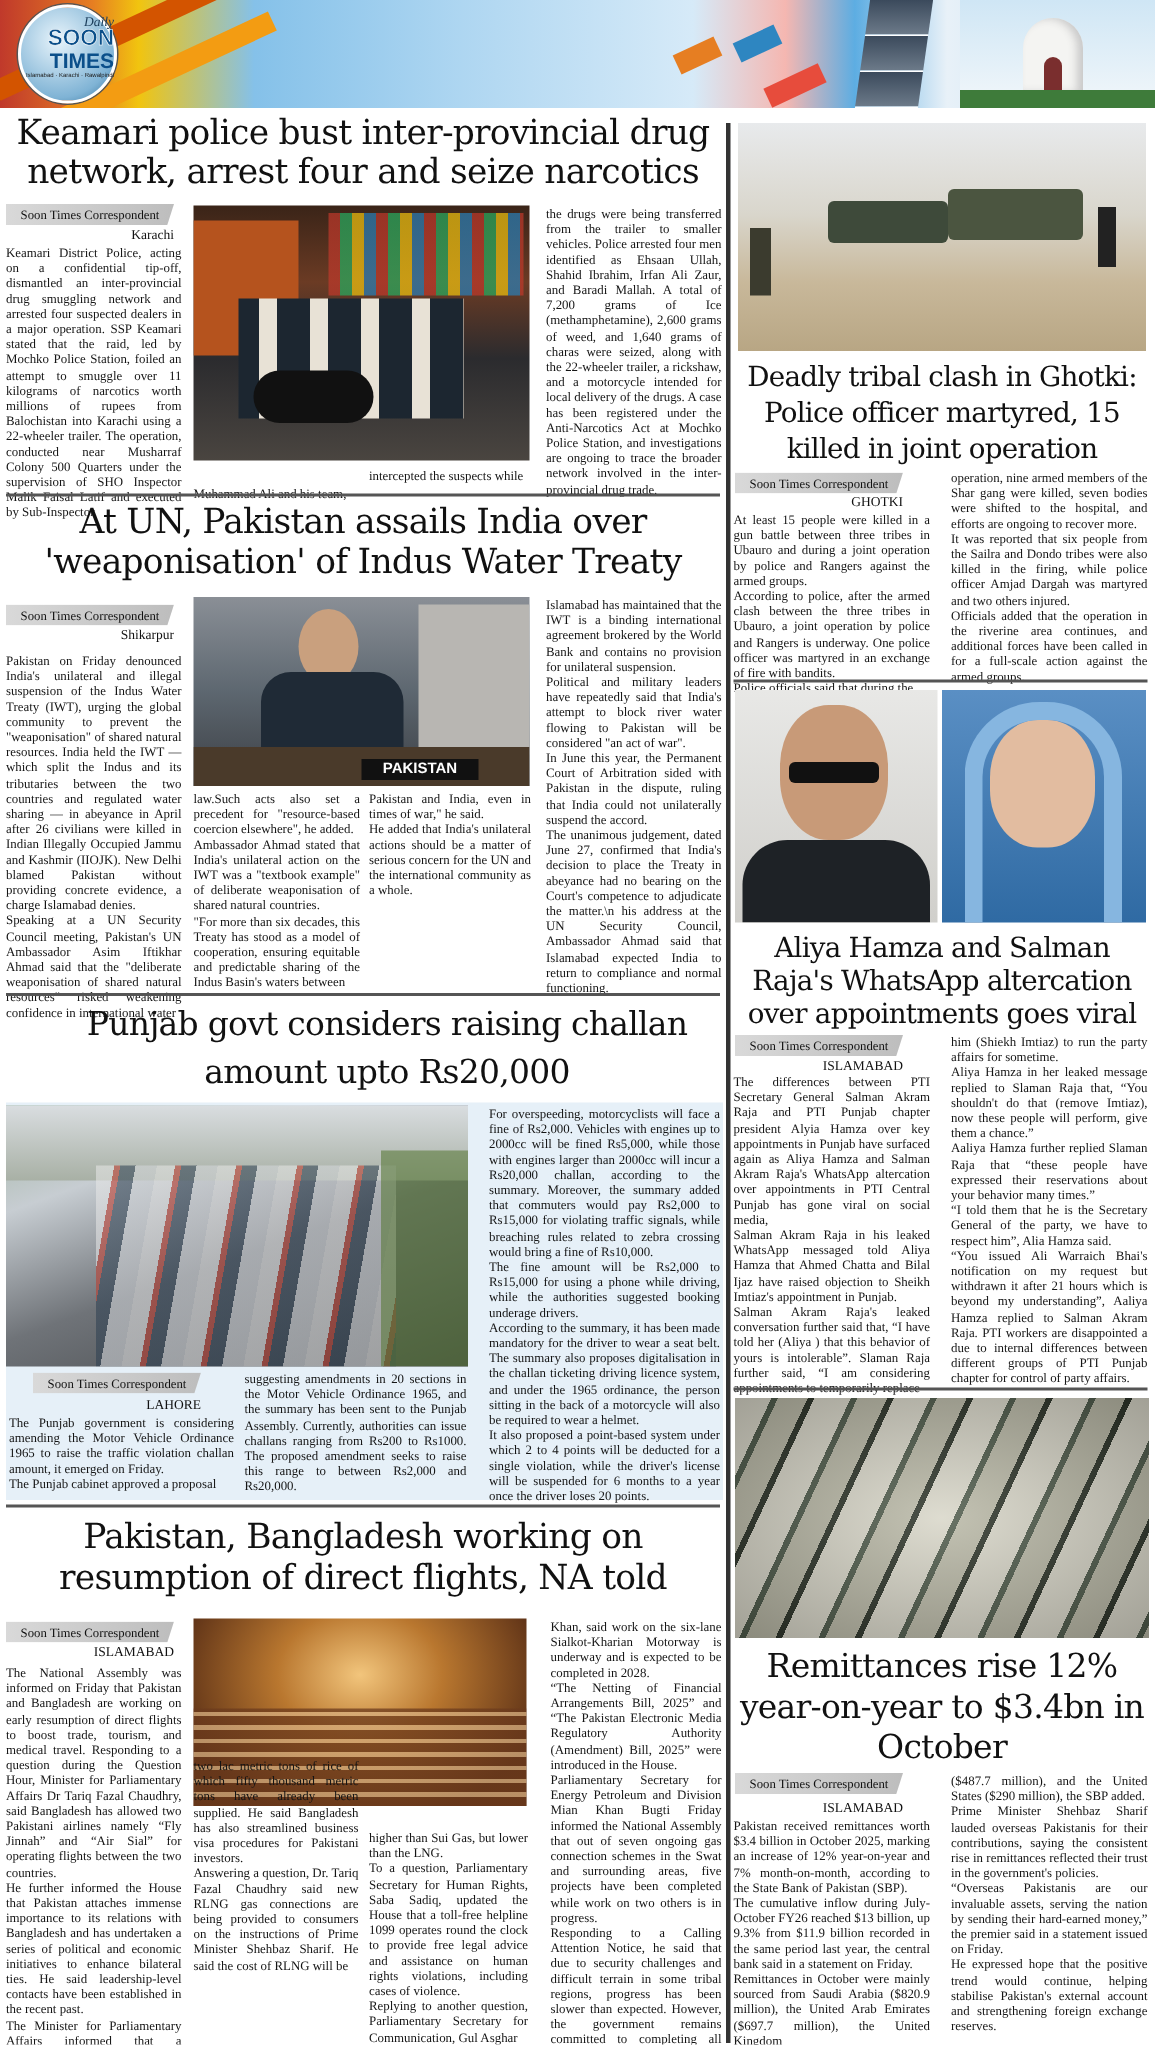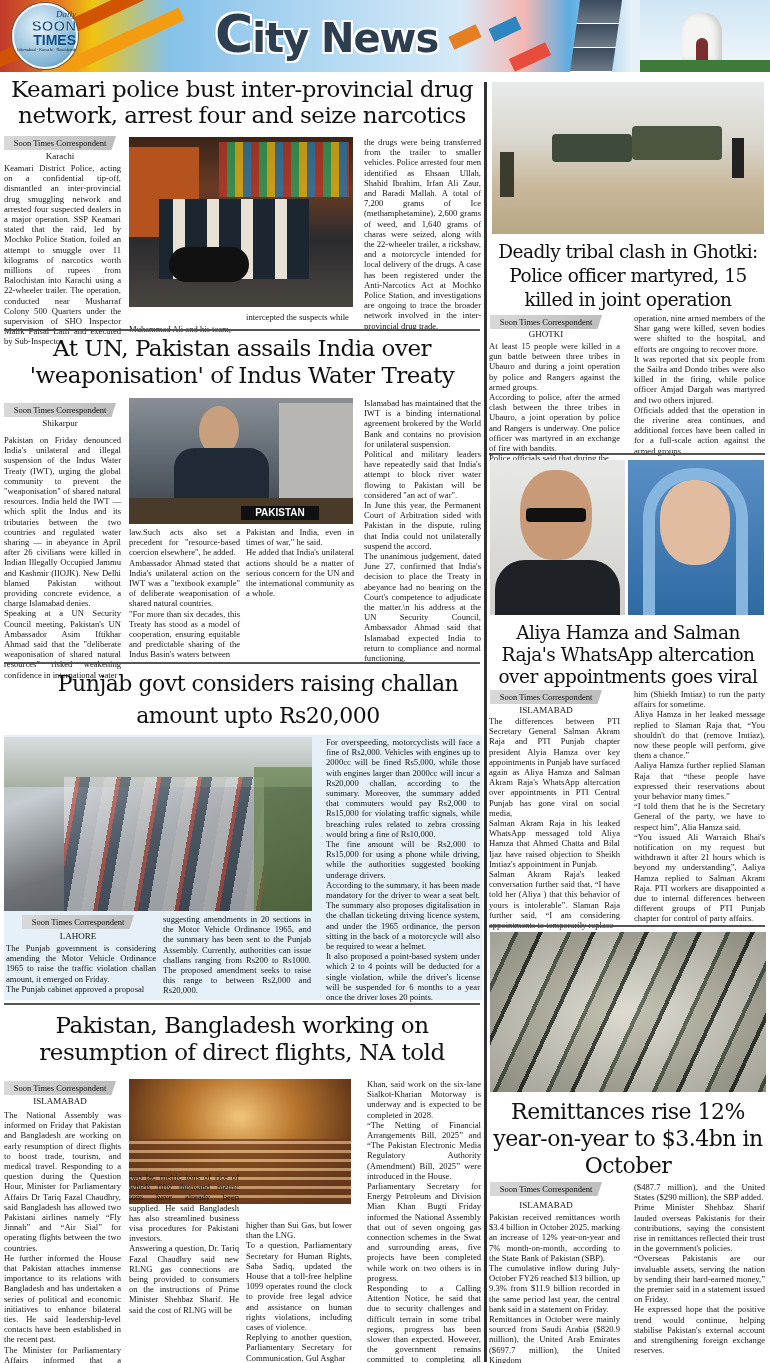--- a/index.html
+++ b/index.html
@@ -15,21 +15,21 @@
 .brand .big{font-size:52px}
 .photo-strip{position:absolute;left:575px;top:0;width:42px;height:72px;transform:skewX(-8deg)}
 .photo-strip div{height:24px;border-bottom:1px solid #fff;background:linear-gradient(#3b4a5c,#6c7a89)}
 .mausoleum{position:absolute;left:640px;top:0;width:130px;height:72px;background:linear-gradient(#cfe6f5,#f2f7fa)}
 .mausoleum .dome{position:absolute;left:42px;top:12px;width:40px;height:50px;background:#f4f4f2;border-radius:20px 20px 0 0;box-shadow:inset -4px 0 6px #c9c9c9}
 .mausoleum .arch{position:absolute;left:56px;top:38px;width:12px;height:24px;background:#7a2e2e;border-radius:6px 6px 0 0}
 .mausoleum .trees{position:absolute;left:0;bottom:0;width:130px;height:12px;background:#3e7b3a}
 
 .hl{position:absolute;text-align:center;font-family:"DejaVu Serif",serif;color:#111;letter-spacing:-0.5px}
 .byline{position:absolute;height:14px;background:linear-gradient(90deg,#d9d9d9,#bdbdbd);font-size:8.5px;text-align:center;line-height:14px;color:#111;clip-path:polygon(0 0,100% 0,96% 100%,0 100%)}
-.city{position:absolute;font-size:9px;text-align:center}
+.city{position:absolute;font-size:9px;text-align:right}
 .col{position:absolute;font-size:8.6px;line-height:10.2px;text-align:justify;color:#151515}
 .col p{margin:0}
 .rule-v{position:absolute;width:3px;background:#333}
 .rule-h{position:absolute;height:2px;background:#555}
 .photo{position:absolute;overflow:hidden}
 .shade{background:#e6f0f8}
 </style>
 </head>
 <body>
 
@@ -38,21 +38,20 @@
   <div class="streak" style="left:10px;top:45px;width:180px;background:#f39c12"></div>
   <div class="streak" style="left:450px;top:30px;width:30px;background:#e67e22"></div>
   <div class="streak" style="left:490px;top:22px;width:30px;background:#2e86c1"></div>
   <div class="streak" style="left:510px;top:50px;width:40px;background:#e74c3c"></div>
   <div class="logo-badge">
     <div class="daily">Daily</div>
     <div class="soon">SOON</div>
     <div class="times">TIMES</div>
     <div class="tag">Islamabad · Karachi · Rawalpindi</div>
   </div>
-  <div class="brand"><span class="big">C</span><span>ity News</span></div>
   <div class="photo-strip">
       <div></div>
       <div></div>
       <div></div>
     </div>
   <div class="mausoleum">
       <div class="dome"></div>
       <div class="arch"></div>
       <div class="trees"></div>
     </div>

